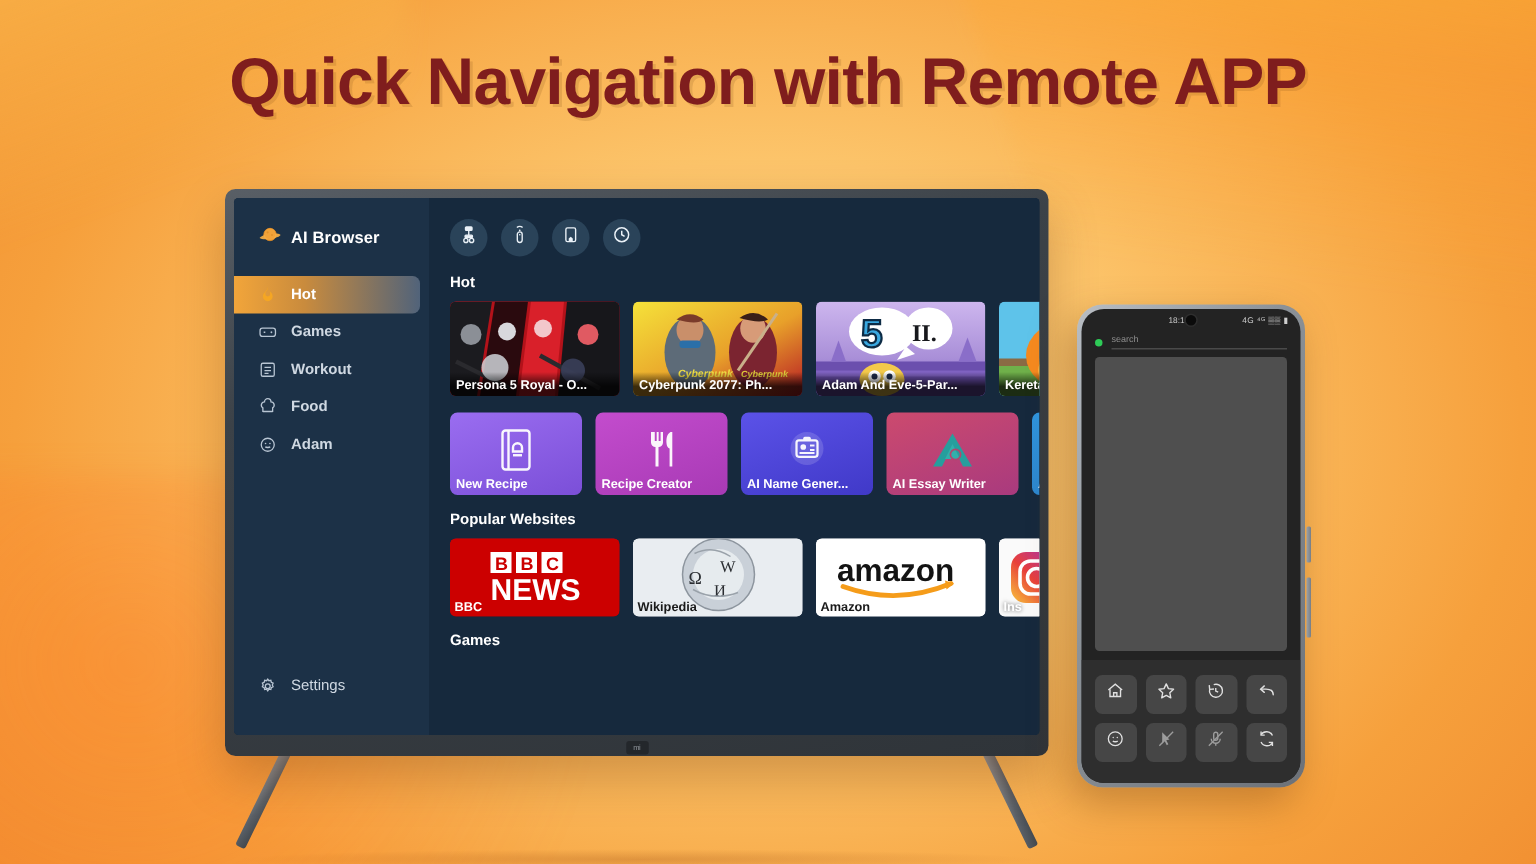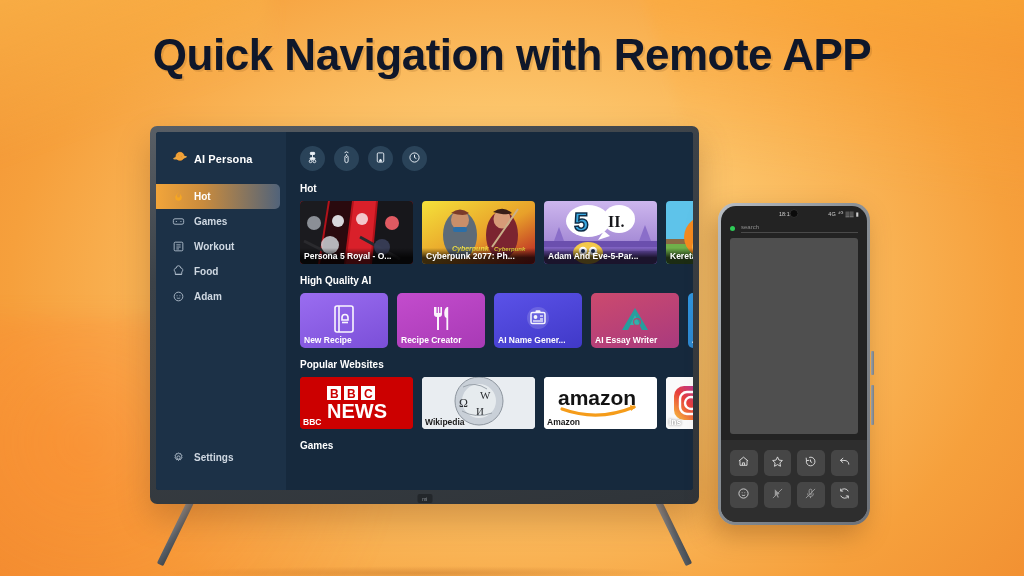--- a/index.html
+++ b/index.html
@@ -98,21 +98,21 @@
   }
 
   
   #headline {
     position: absolute;
     left: 0; right: 0; top: 30px;
     text-align: center;
     font-size: 44px;
     font-weight: 700;
     letter-spacing: -0.5px;
-    color: #0f172a;
+    color: #7f1d1d;
     text-shadow: 2px 2px 0 rgba(120,70,20,0.16);
     z-index: 5;
     white-space: nowrap;
   }
 
   
   #tv-wrap { position: absolute; left: 150px; top: 126px; z-index: 3; }
   #tv-frame {
     width: 549px; height: 378px;
     background: linear-gradient(165deg, #595f66 0%, #3c4248 30%, #2f3439 100%);
@@ -197,21 +197,21 @@
   .nav-item.active {
     background: linear-gradient(90deg, #f2a53a 0%, #c98b3d 38%, #51637a 100%);
     color: #fff;
   }
   .nav-icon { width: 13px; height: 13px; display: flex; align-items: center; justify-content: center; flex: 0 0 13px; }
   .nav-icon svg { width: 13px; height: 13px; }
   #nav-spacer { flex: 1; }
   #settings-item {
     display: flex; align-items: center; gap: 9px;
     height: 25px; padding-left: 16px;
-    color: #cfd8e2; font-size: 10px; font-weight: 700;
+    color: #cfd8e2; font-size: 10px; font-weight: 400;
     margin-bottom: 10px;
     cursor: pointer;
   }
 
   
   #main {
     flex: 1;
     background: #16293d;
     padding: 14px 0 0 14px;
     overflow: hidden;
@@ -418,21 +418,21 @@
             <svg width="16" height="14" viewBox="0 0 24 20">
               <ellipse cx="12" cy="9" rx="6.2" ry="6.2" fill="#f0a13a"></ellipse>
               <ellipse cx="12" cy="9" rx="6.2" ry="6.2" fill="none" stroke="#e08a22" stroke-width="0.8"></ellipse>
               <ellipse cx="12" cy="10.5" rx="11" ry="3.3" fill="none" stroke="#f7b martinez" stroke-width="0"></ellipse>
               <path d="M1.6 12.5 C4 8.5, 20 6.5, 22.6 9.5 C21 12.8, 5 15.5, 1.6 12.5 Z" fill="#f6ae44" opacity="0.92"></path>
               <ellipse cx="12" cy="8.4" rx="5.4" ry="5.4" fill="#f2a238"></ellipse>
               <circle cx="9.6" cy="6.8" r="1.1" fill="#e2912a"></circle>
               <circle cx="14" cy="9.5" r="0.9" fill="#e2912a"></circle>
             </svg>
           </span>
-          <span class="brand-text">AI Persona</span>
+          <span class="brand-text">AI Browser</span>
         </div>
 
         <div class="nav-item active">
           <span class="nav-icon">
             <svg viewBox="0 0 24 24">
                 <path d="M12 2c1 4-3 5-3 9a3 3 0 006 0c0-1.5-.6-2.3-.6-3.4 1.8 1.3 3.6 3.4 3.6 6.4a6 6 0 01-12 0C6 9 12 7 12 2z" fill="#f5a623"></path>
               </svg>
           </span>
           <span class="nav-label">Hot</span>
         </div>
@@ -629,21 +629,20 @@
                 <circle cx="61" cy="29" r="4" fill="#2f8f3a"></circle>
               <circle cx="35" cy="29" r="1.8" fill="#14240f"></circle>
                 <circle cx="61" cy="29" r="1.8" fill="#14240f"></circle>
               <path d="M30 48 q18 8 36 0" stroke="#d87512" stroke-width="2" fill="none"></path>
               <rect x="40" y="6" width="16" height="7" rx="3" fill="#e07712"></rect>
             </svg>
             <div class="tile-caption">Keretapi</div>
           </div>
         </div>
 
-        <div class="section-title">High Quality AI</div>
         <div class="tile-row">
 
           <div class="tile-ai" style="background:linear-gradient(160deg,#9a6df0,#7b4fd8);">
             <span class="ai-glyph">
               <svg width="26" height="30" viewBox="0 0 26 30" fill="none" stroke="#fff" stroke-width="1.6">
                 <rect x="4" y="2" width="18" height="26" rx="2"></rect>
                 <line x1="8" y1="2" x2="8" y2="28"></line>
                 <path d="M11 16v-2.5a3 3 0 016 0V16z"></path>
                   <line x1="11" y1="18.5" x2="17" y2="18.5"></line>
               </svg>

